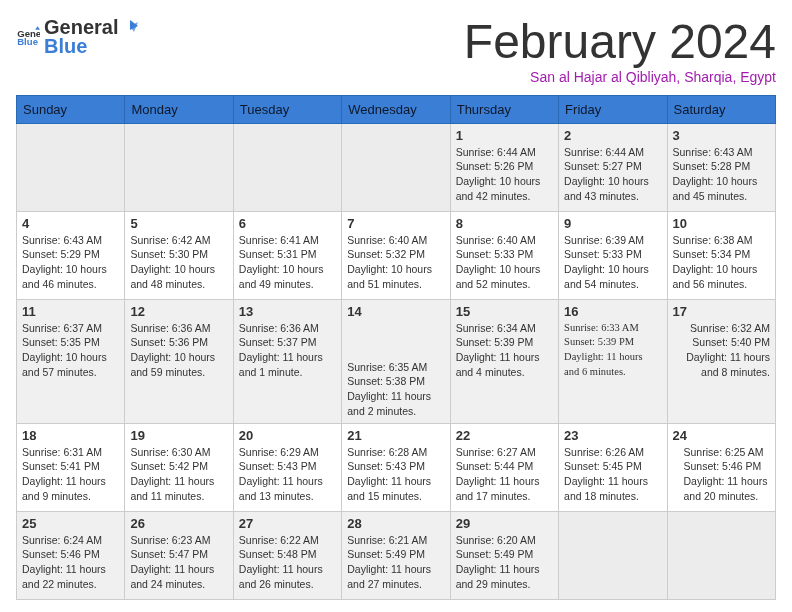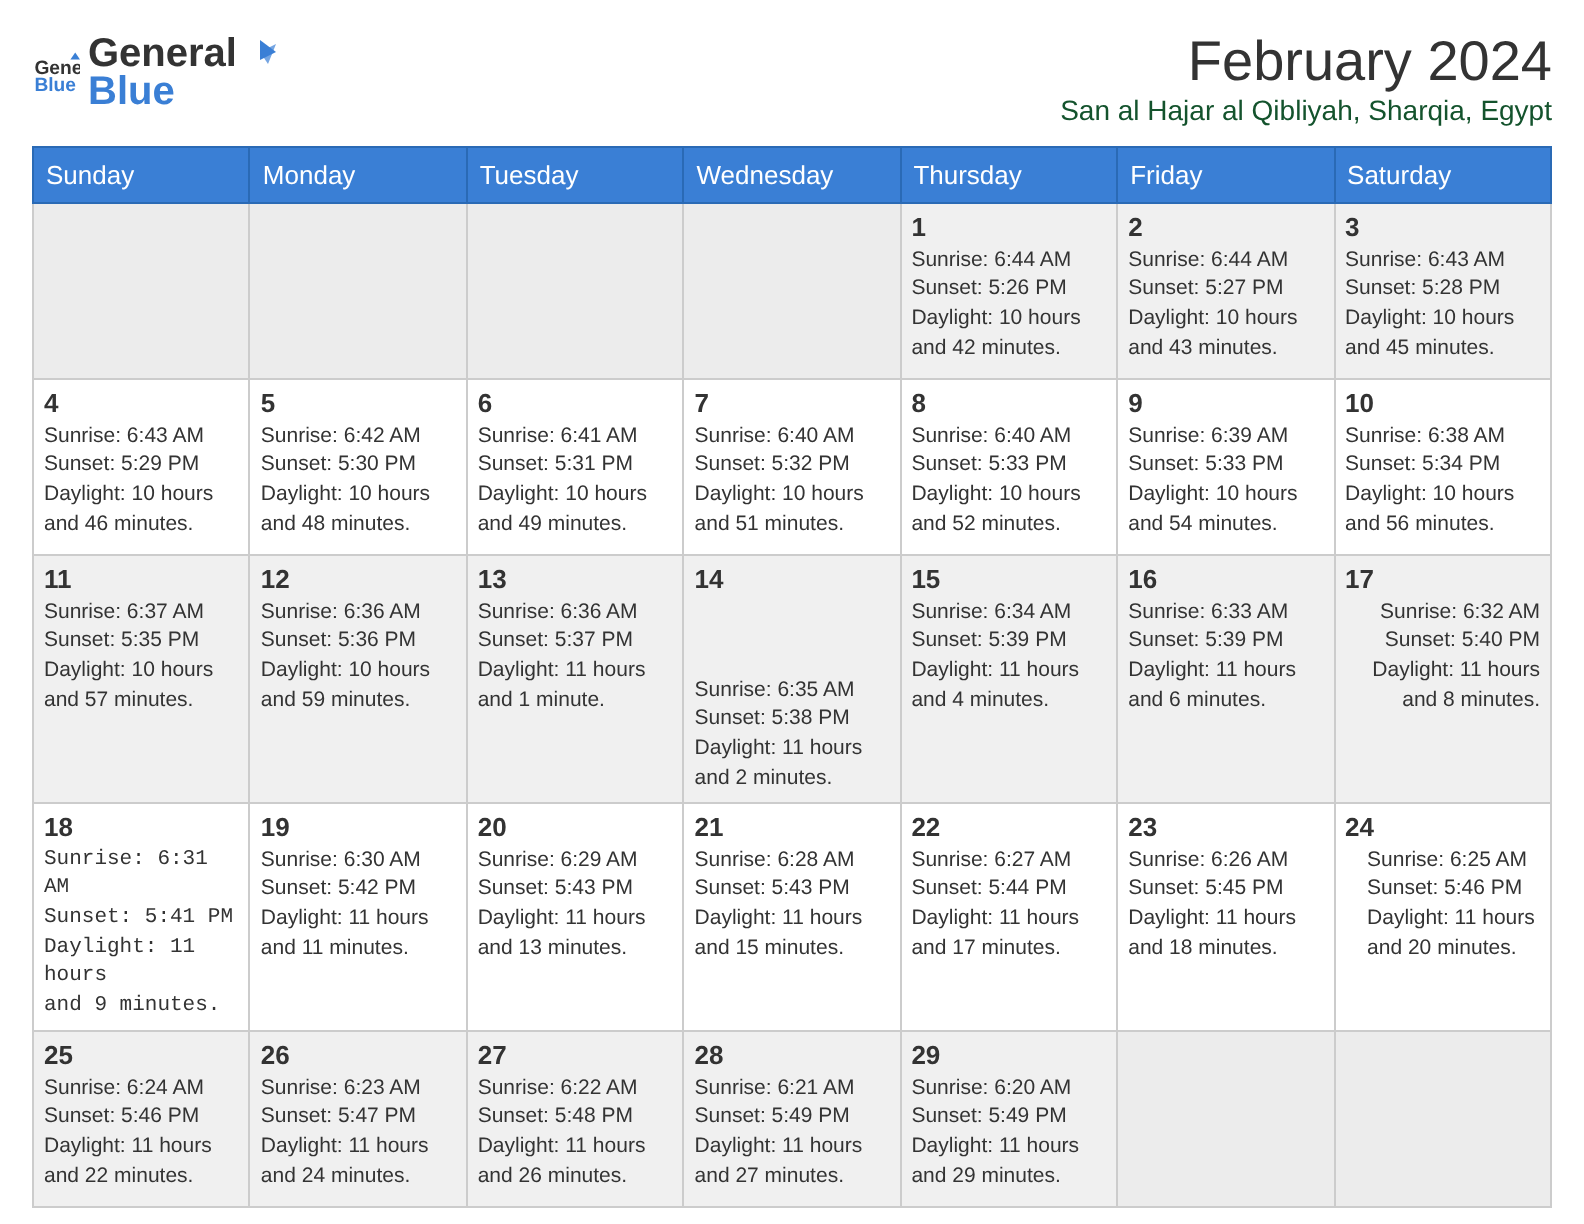--- a/index.html
+++ b/index.html
@@ -22,37 +22,37 @@
       gap: 4px;
     }
     .logo-icon {
       width: 24px;
       height: 24px;
     }
     .title-area {
       text-align: right;
     }
     .month-title {
-      font-size: 28px;
+      font-size: 48px;
       font-weight: 300;
       color: #333;
       line-height: 1.1;
     }
     .location-title {
       font-size: 14px;
-      color: #14532d;
+      color: #a21caf;
     }
     .calendar {
       width: 100%;
       border-collapse: collapse;
       font-size: 11px;
     }
     .calendar th {
       background: #3a7fd5;
-      color: #ffffff;
+      color: #0f172a;
       text-align: left;
       padding: 6px 6px;
       font-size: 13px;
       font-weight: normal;
       border: 1px solid #2a6ab5;
     }
     .calendar td {
       border: 1px solid #ccc;
       vertical-align: top;
       padding: 4px 5px;
@@ -232,37 +232,37 @@
         </td>
         <td>
           <div class="day-number">15</div>
           <div class="day-info" style="white-space: pre-line;">Sunrise: 6:34 AM
 Sunset: 5:39 PM
 Daylight: 11 hours
 and 4 minutes.</div>
         </td>
         <td>
           <div class="day-number">16</div>
-          <div class="day-info" style="white-space: pre-line;">Sunrise: 6:33 AM
+          <div class="day-info" style="white-space: pre-line; font-family: Liberation Serif, serif;">Sunrise: 6:33 AM
 Sunset: 5:39 PM
 Daylight: 11 hours
 and 6 minutes.</div>
         </td>
         <td>
           <div class="day-number">17</div>
           <div class="day-info" style="white-space: pre-line; text-align: right;">Sunrise: 6:32 AM
 Sunset: 5:40 PM
 Daylight: 11 hours
 and 8 minutes.</div>
         </td>
       </tr>
       <tr>
         <td>
           <div class="day-number">18</div>
-          <div class="day-info" style="white-space: pre-line; font-family: Liberation Mono, monospace;">Sunrise: 6:31 AM
+          <div class="day-info" style="white-space: pre-line;">Sunrise: 6:31 AM
 Sunset: 5:41 PM
 Daylight: 11 hours
 and 9 minutes.</div>
         </td>
         <td>
           <div class="day-number">19</div>
           <div class="day-info" style="white-space: pre-line;">Sunrise: 6:30 AM
 Sunset: 5:42 PM
 Daylight: 11 hours
 and 11 minutes.</div>

